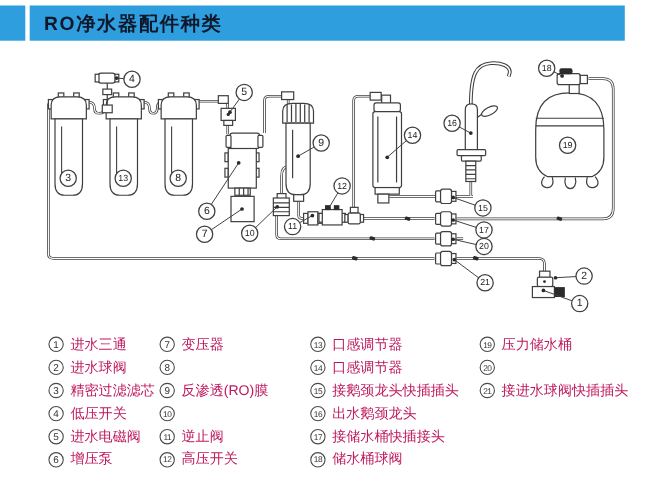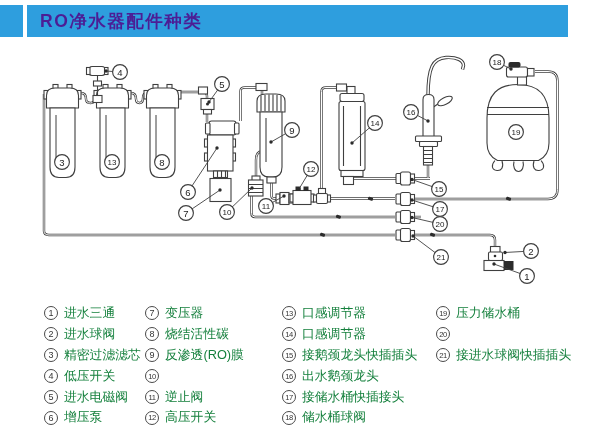--- a/index.html
+++ b/index.html
@@ -1,29 +1,29 @@
 <!DOCTYPE html>
 <html><head>
 <meta charset="utf-8">
 <style>
   html,body{margin:0;padding:0;background:#fff;}
   .stage{position:relative;width:600px;height:434px;background:#fff;overflow:hidden;
          font-family:"Liberation Sans","DejaVu Sans",sans-serif;}
   .accent-sq{position:absolute;left:0;top:5px;width:23px;height:32px;}
-  .titlebar{position:absolute;left:27px;top:5px;width:541px;height:32px;color:#4c1d95;
+  .titlebar{position:absolute;left:27px;top:5px;width:541px;height:32px;color:#0f172a;
             display:flex;align-items:center;padding-left:13px;box-sizing:border-box;
             font-size:17.5px;font-weight:bold;letter-spacing:1.5px;}
   .diagram{position:absolute;left:0;top:50px;}
   .legend-heading{position:absolute;left:34px;top:283px;font-size:13.5px;font-weight:bold;color:#222;}
   .legcol{position:absolute;top:303px;display:flex;flex-direction:column;}
   .lrow{height:20.9px;display:flex;align-items:center;gap:6px;}
   .lnum{width:14px;height:14px;border:1.2px solid #4a4a4a;border-radius:50%;font-size:9px;
         display:flex;align-items:center;justify-content:center;color:#333;flex:none;box-sizing:border-box;}
   .lnum.two{font-size:7.6px;letter-spacing:-0.5px;}
-  .llab{font-size:12.8px;color:#15803d;white-space:nowrap;}
+  .llab{font-size:12.8px;color:#be185d;white-space:nowrap;}
   
   .ln{stroke:#3f3f3f;stroke-width:1.1;fill:none;}
   .fw{fill:#fff;stroke:#3f3f3f;stroke-width:1.1;}
   .fd{fill:#2b2b2b;stroke:none;}
   .tube{stroke:#3f3f3f;stroke-width:2.4;fill:none;stroke-linejoin:round;stroke-linecap:butt;}
   .tcore{stroke:#fff;stroke-width:1;fill:none;stroke-linejoin:round;stroke-linecap:butt;}
   .goose{stroke:#3f3f3f;stroke-width:3.4;fill:none;}
   .goosecore{stroke:#fff;stroke-width:1.5;fill:none;}
   .callout-circle{fill:#fff;stroke:#3f3f3f;stroke-width:1.15;}
   .callout-text{fill:#222;font-family:"Liberation Sans","DejaVu Sans",sans-serif;}
@@ -391,21 +391,20 @@
         <span class="llab">增压泵</span>
       </div>
     </div>
   <div class="legcol" style="left:145px" id="legcol-1">
       <div class="lrow">
         <span class="lnum">7</span>
         <span class="llab">变压器</span>
       </div>
       <div class="lrow">
         <span class="lnum">8</span>
-        <span class="llab">烧结活性碳</span>
       </div>
       <div class="lrow">
         <span class="lnum">9</span>
         <span class="llab">反渗透(RO)膜</span>
       </div>
       <div class="lrow">
         <span class="lnum two">10</span>
       </div>
       <div class="lrow">
         <span class="lnum two">11</span>

